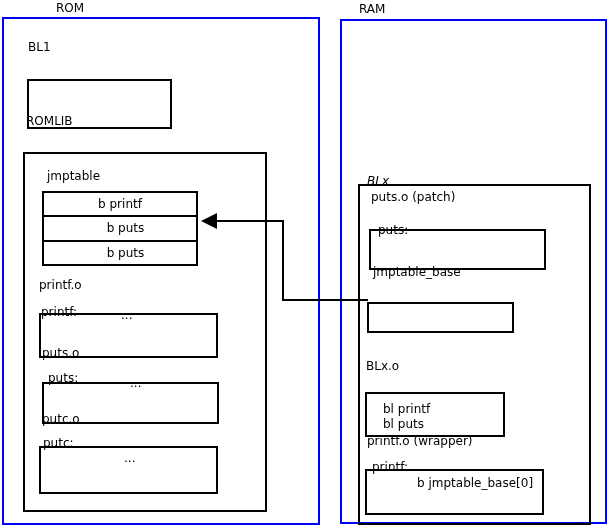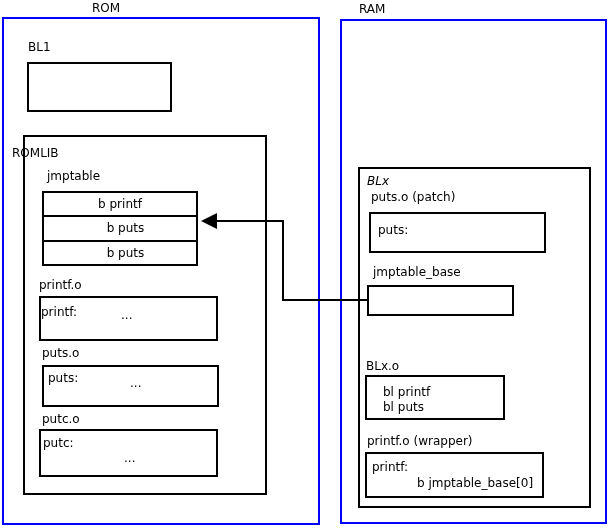--- a/index.html
+++ b/index.html
@@ -13,28 +13,28 @@
     position:relative;
     width:613px;height:530px;
     background:var(--background);
     font-family:"DejaVu Sans","Liberation Sans",sans-serif;
     font-size:12px;
     color:var(--text);
     overflow:hidden;
   }
   .lbl{position:absolute;white-space:nowrap;line-height:13px;}
   .frame{position:absolute;border:2px solid var(--frame-blue);box-sizing:border-box;background:transparent;}
-  .box{position:absolute;border:2px solid var(--box-black);box-sizing:border-box;background:var(--background);}
+  .box{position:absolute;border:2px solid var(--box-black);box-sizing:border-box;background:var(--background);margin-top:17px;}
   .box.hollow{background:transparent;}
   
-  .rom-label{left:56px;top:2px;margin-left:36px;}
+  .rom-label{left:56px;top:2px;}
   .rom-frame{left:2px;top:17px;width:318px;height:508px;}
   .bl1-label{left:28px;top:41px;}
   .bl1-box{left:27px;top:62px;width:145px;height:50px;}
-  .romlib-label{left:12px;top:115px;margin-top:32px;}
+  .romlib-label{left:26px;top:115px;}
   .romlib-box{left:23px;top:135px;width:244px;height:360px;}
   .jmptable-label{left:47px;top:170px;}
   .jmptable{position:absolute;left:42px;top:191px;width:156px;height:75px;border:2px solid var(--box-black);box-sizing:border-box;background:var(--background);display:flex;flex-direction:column;}
   .jrow{flex:1;display:flex;align-items:center;justify-content:center;box-sizing:border-box;line-height:12px;}
   .jrow + .jrow{border-top:2px solid var(--box-black);padding-left:11px;}
   .printf-o-label{left:39px;top:279px;}
   .printf-o-box{left:39px;top:296px;width:179px;height:45px;}
   .puts-o-label{left:42px;top:347px;}
   .puts-o-box{left:42px;top:365px;width:177px;height:42px;}
   .putc-o-label{left:42px;top:413px;}

